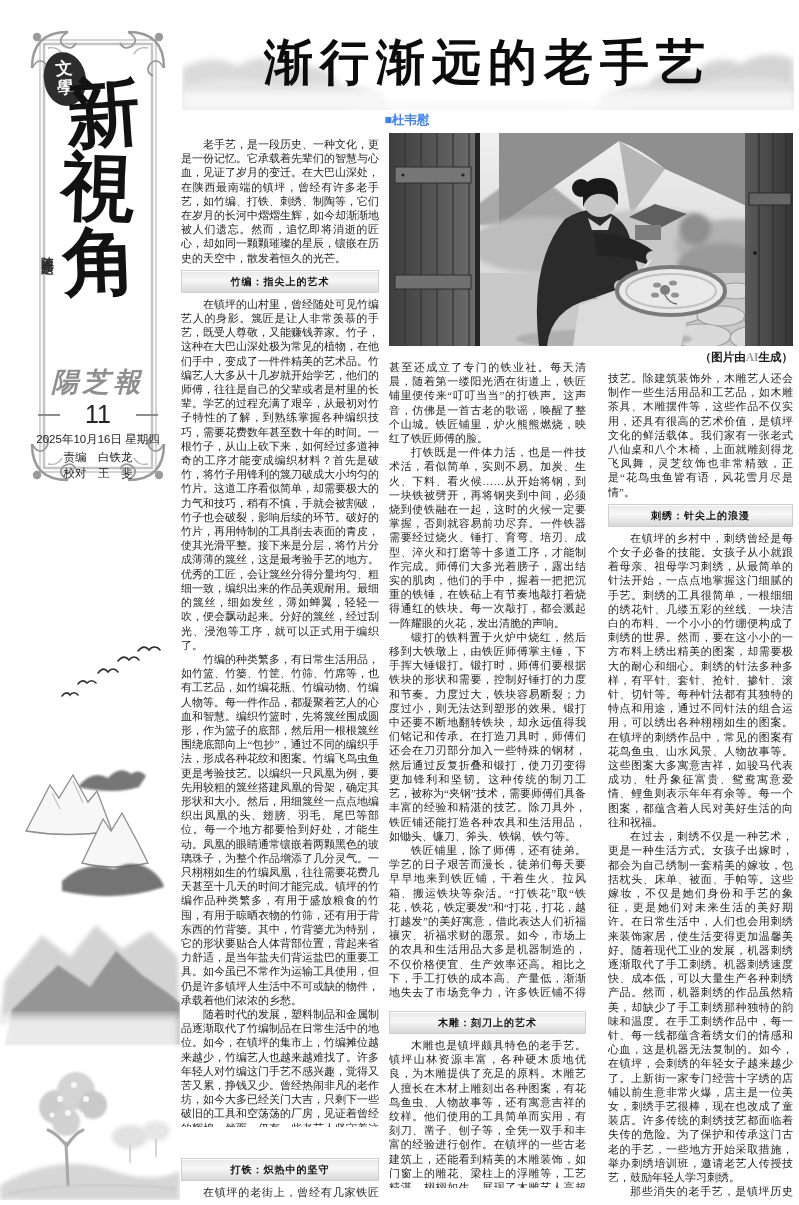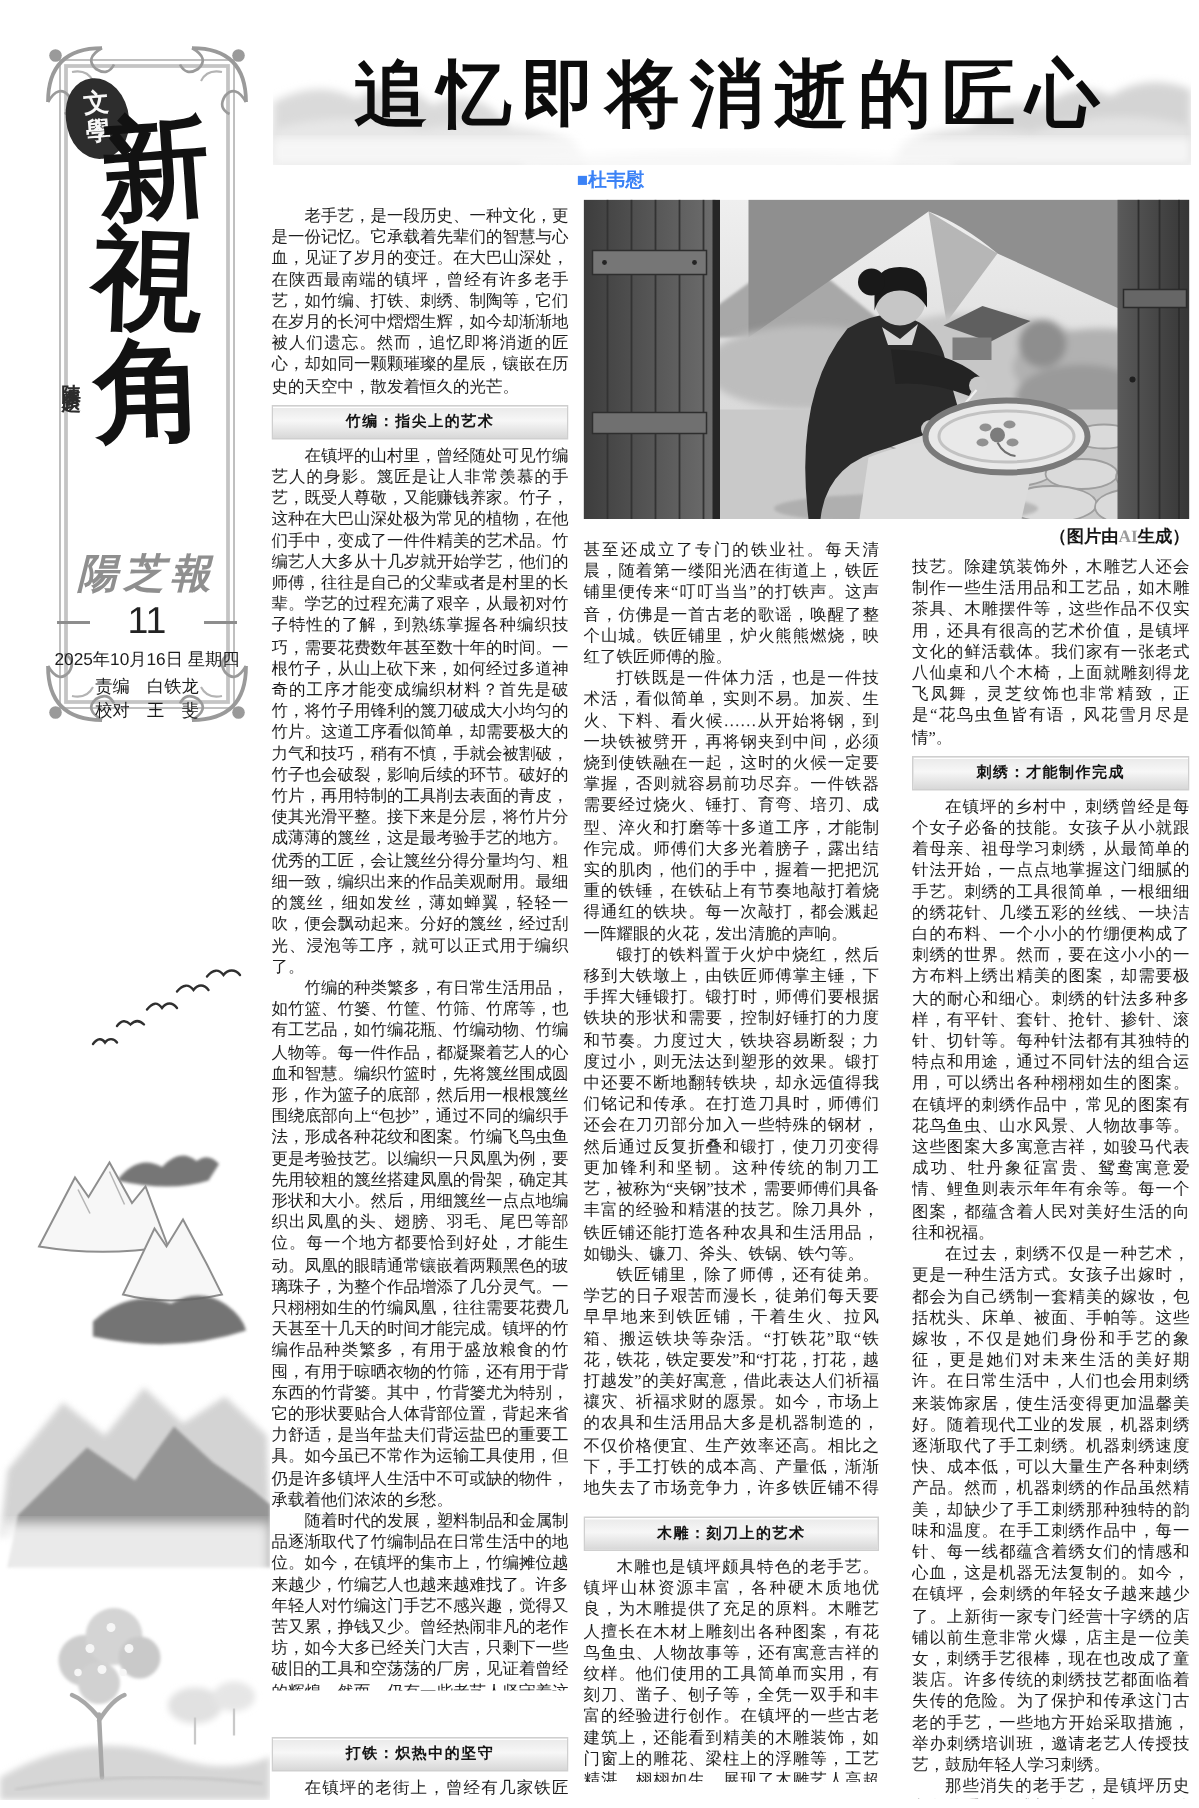--- a/index.html
+++ b/index.html
@@ -187,21 +187,21 @@
             <feGaussianBlur stdDeviation="3"></feGaussianBlur>
           </filter>
         </defs>
       <path d="M0,90 L0,48 Q30,32 56,46 Q82,28 106,50 Q132,38 152,58 L168,90 Z" fill="#dadada" filter="url(#bb)"></path>
       <path d="M0,90 L0,66 Q50,52 100,66 Q150,56 200,74 L210,90 Z" fill="#e7e7e7" filter="url(#bb)"></path>
       <path d="M612,90 L612,40 Q584,28 558,44 Q536,32 512,52 Q488,44 468,62 L452,90 Z" fill="#d4d4d4" filter="url(#bb)"></path>
       <path d="M612,90 L612,64 Q560,50 505,68 Q455,58 420,76 L412,90 Z" fill="#e3e3e3" filter="url(#bb)"></path>
       <path d="M160,90 Q306,70 452,90 Z" fill="#ececec" filter="url(#bb)"></path>
       <rect x="0" y="72" width="612" height="18" fill="#ffffff" opacity=".65" filter="url(#bb)"></rect>
     </svg>
-    <div class="art-title">追忆即将消逝的匠心</div>
+    <div class="art-title">渐行渐远的老手艺</div>
   </div>
   <div class="byline">■杜韦慰</div>
 
   <div class="photo">
     <svg viewBox="0 0 404 213" preserveAspectRatio="none">
       <defs>
         <linearGradient id="sky" x1="0" y1="0" x2="0" y2="1">
           <stop offset="0" stop-color="#efefef"></stop>
             <stop offset="1" stop-color="#cfcfcf"></stop>
         </linearGradient>
@@ -315,20 +315,20 @@
         <p class="para">铁匠铺里，除了师傅，还有徒弟。学艺的日子艰苦而漫长，徒弟们每天要早早地来到铁匠铺，干着生火、拉风箱、搬运铁块等杂活。“打铁花”取“铁花，铁花，铁定要发”和“打花，打花，越打越发”的美好寓意，借此表达人们祈福禳灾、祈福求财的愿景。如今，市场上的农具和生活用品大多是机器制造的，不仅价格便宜、生产效率还高。相比之下，手工打铁的成本高、产量低，渐渐地失去了市场竞争力，许多铁匠铺不得不关门停业，铁匠师傅们也纷纷转行。然而，在镇坪的一些偏远乡村里，仍有铁匠和铁匠铺子的存在。</p>
       </div>
     <div class="tail">
         <div class="sec-head">木雕：刻刀上的艺术</div>
         <p class="para">木雕也是镇坪颇具特色的老手艺。镇坪山林资源丰富，各种硬木质地优良，为木雕提供了充足的原料。木雕艺人擅长在木材上雕刻出各种图案，有花鸟鱼虫、人物故事等，还有寓意吉祥的纹样。他们使用的工具简单而实用，有刻刀、凿子、刨子等，全凭一双手和丰富的经验进行创作。在镇坪的一些古老建筑上，还能看到精美的木雕装饰，如门窗上的雕花、梁柱上的浮雕等，工艺精湛，栩栩如生，展现了木雕艺人高超的</p>
       </div>
   </div>
   <div class="col col3">
     <div class="flow">
         <p class="para cont">技艺。除建筑装饰外，木雕艺人还会制作一些生活用品和工艺品，如木雕茶具、木雕摆件等，这些作品不仅实用，还具有很高的艺术价值，是镇坪文化的鲜活载体。我们家有一张老式八仙桌和八个木椅，上面就雕刻得龙飞凤舞，灵芝纹饰也非常精致，正是“花鸟虫鱼皆有语，风花雪月尽是情”。</p>
-        <div class="sec-head">刺绣：才能制作完成</div>
+        <div class="sec-head">刺绣：针尖上的浪漫</div>
         <p class="para">在镇坪的乡村中，刺绣曾经是每个女子必备的技能。女孩子从小就跟着母亲、祖母学习刺绣，从最简单的针法开始，一点点地掌握这门细腻的手艺。刺绣的工具很简单，一根细细的绣花针、几缕五彩的丝线、一块洁白的布料、一个小小的竹绷便构成了刺绣的世界。然而，要在这小小的一方布料上绣出精美的图案，却需要极大的耐心和细心。刺绣的针法多种多样，有平针、套针、抢针、掺针、滚针、切针等。每种针法都有其独特的特点和用途，通过不同针法的组合运用，可以绣出各种栩栩如生的图案。在镇坪的刺绣作品中，常见的图案有花鸟鱼虫、山水风景、人物故事等。这些图案大多寓意吉祥，如骏马代表成功、牡丹象征富贵、鸳鸯寓意爱情、鲤鱼则表示年年有余等。每一个图案，都蕴含着人民对美好生活的向往和祝福。</p>
         <p class="para">在过去，刺绣不仅是一种艺术，更是一种生活方式。女孩子出嫁时，都会为自己绣制一套精美的嫁妆，包括枕头、床单、被面、手帕等。这些嫁妆，不仅是她们身份和手艺的象征，更是她们对未来生活的美好期许。在日常生活中，人们也会用刺绣来装饰家居，使生活变得更加温馨美好。随着现代工业的发展，机器刺绣逐渐取代了手工刺绣。机器刺绣速度快、成本低，可以大量生产各种刺绣产品。然而，机器刺绣的作品虽然精美，却缺少了手工刺绣那种独特的韵味和温度。在手工刺绣作品中，每一针、每一线都蕴含着绣女们的情感和心血，这是机器无法复制的。如今，在镇坪，会刺绣的年轻女子越来越少了。上新街一家专门经营十字绣的店铺以前生意非常火爆，店主是一位美女，刺绣手艺很棒，现在也改成了童装店。许多传统的刺绣技艺都面临着失传的危险。为了保护和传承这门古老的手艺，一些地方开始采取措施，举办刺绣培训班，邀请老艺人传授技艺，鼓励年轻人学习刺绣。</p>
         <p class="para">那些消失的老手艺，是镇坪历史文化的重要组成部分。它们见证了镇坪的发展变迁，承载着人们的情感和记忆。虽然在现代工业的冲击下，这些老手艺逐渐走向衰落，但它们所蕴含的智慧和精神，却永远值得我们铭记和传承。或许，在未来的某一天，这些老手艺能够在新的时代背景下，找到新的发展机遇，重新焕发出勃勃生机。</p>
       </div>
   </div>
 
 </div>
 
 </body></html>

